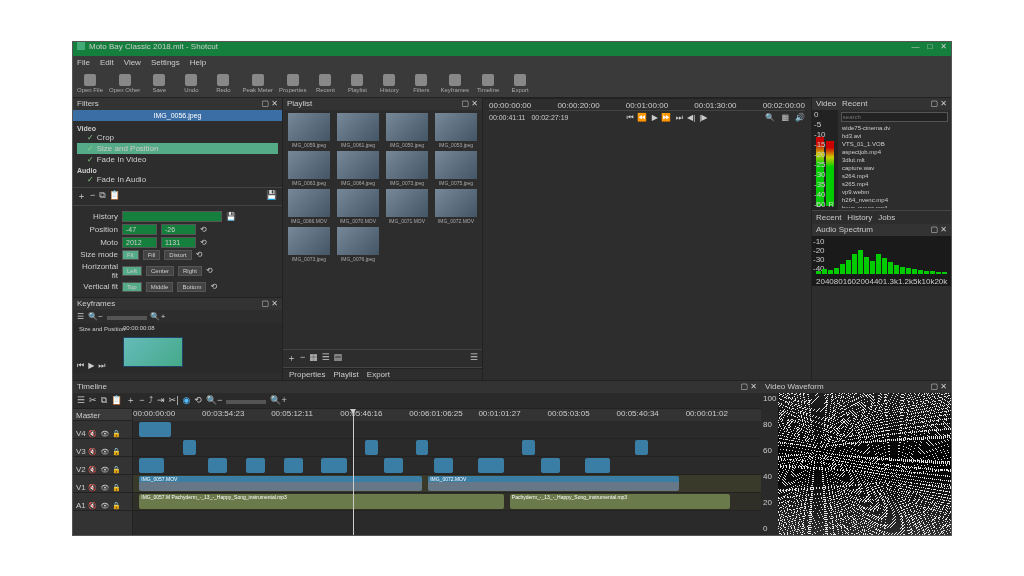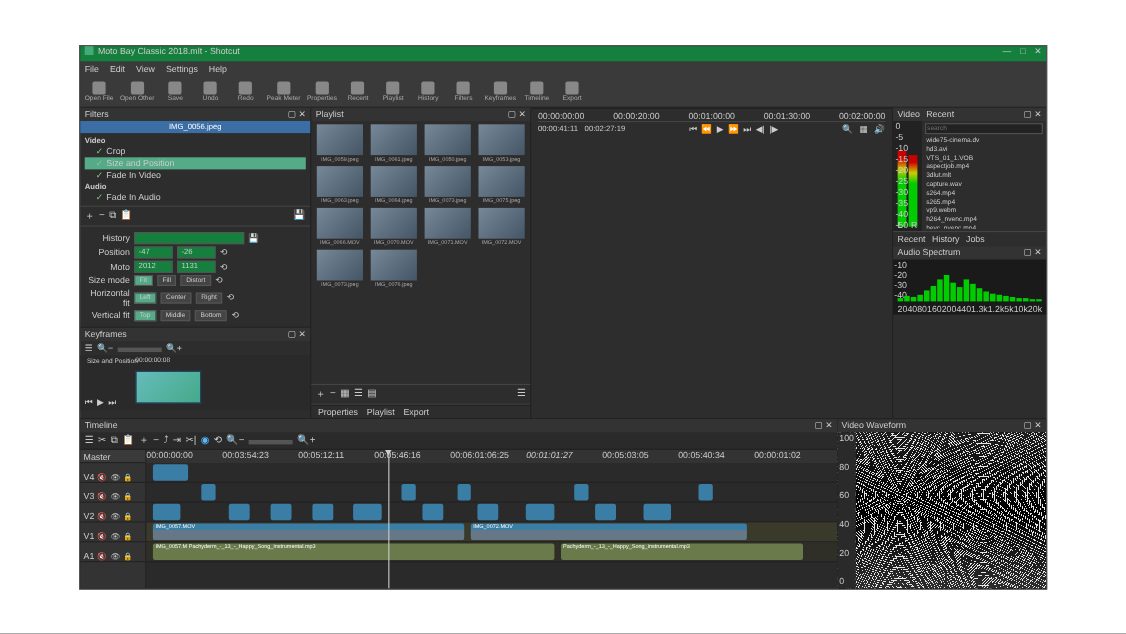--- a/index.html
+++ b/index.html
@@ -564,21 +564,21 @@
               </div>
             </div>
         </div>
         <div class="tl-content">
           <div class="tl-ruler" id="tlruler">
               <span style="left: 0%;">00:00:00:00</span>
               <span style="left: 11%;">00:03:54:23</span>
               <span style="left: 22%;">00:05:12:11</span>
               <span style="left: 33%;">00:05:46:16</span>
               <span style="left: 44%;">00:06:01:06:25</span>
-              <span style="left: 55%; font-style: italic;">00:01:01:27</span>
+              <span style="left: 55%;">00:01:01:27</span>
               <span style="left: 66%;">00:05:03:05</span>
               <span style="left: 77%;">00:05:40:34</span>
               <span style="left: 88%;">00:00:01:02</span>
             </div>
           <div class="tl-row">
             <div class="clip v" style="left:1%;width:5%"></div>
           </div>
           <div class="tl-row">
             <div class="clip v" style="left:8%;width:2%"></div>
             <div class="clip v" style="left:37%;width:2%"></div>

